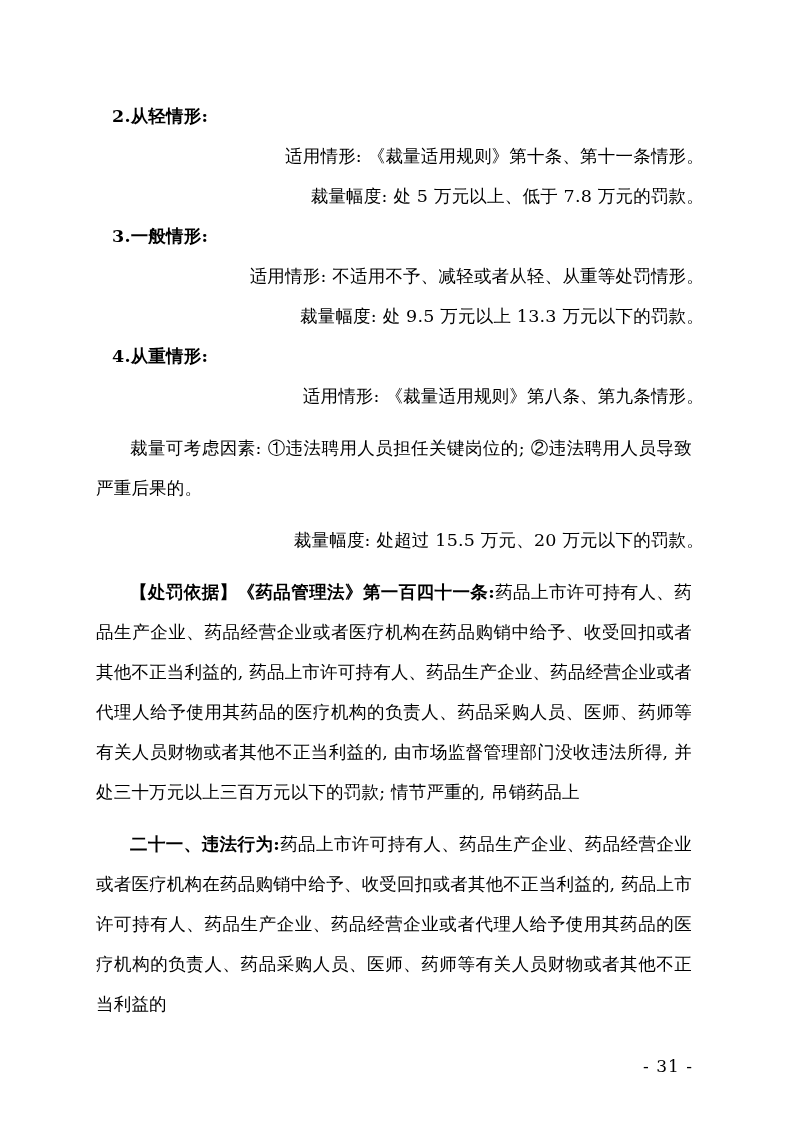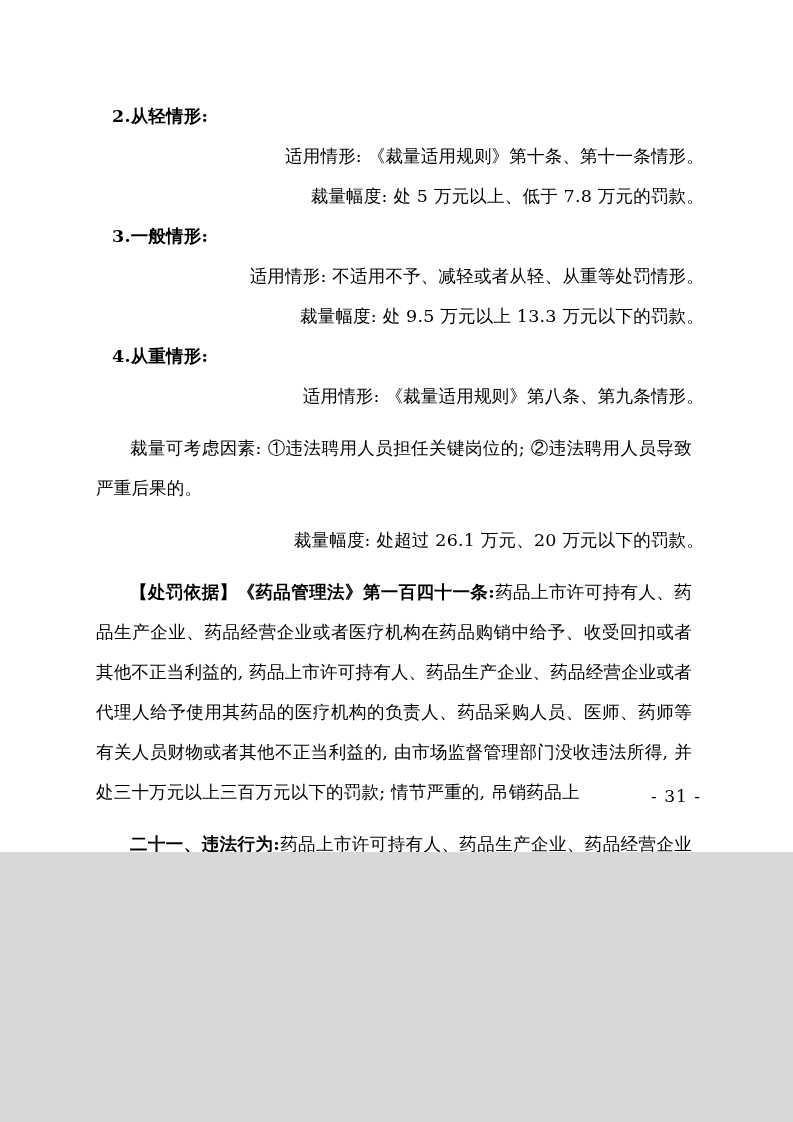--- a/index.html
+++ b/index.html
@@ -2,21 +2,21 @@
 <html><head>
 <meta charset="utf-8">
 <style>
   html, body {
     margin: 0;
     padding: 0;
     background: #d8d8d8;
   }
   .page {
     width: 793px;
-    height: 852px;
+    height: 1122px;
     background: #ffffff;
     position: relative;
     margin: 0 auto;
     box-sizing: border-box;
     font-family: "DejaVu Serif", "Liberation Serif", serif;
     color: #000000;
     overflow: hidden;
   }
   .content {
     position: absolute;
@@ -46,21 +46,21 @@
     text-align: justify;
     text-justify: inter-ideograph;
     text-indent: 34px;
     letter-spacing: 0.2px;
   }
   .para .lead {
     font-weight: bold;
   }
   .page-number {
     position: absolute;
-    right: 92px;
+    right: 100px;
     bottom: 46px;
     font-size: 17px;
     font-family: "DejaVu Serif", "Liberation Serif", serif;
     letter-spacing: 1px;
   }
 </style>
 </head>
 <body>
 
 <div class="page">
@@ -70,21 +70,21 @@
     <p class="line">适用情形: 《裁量适用规则》第十条、第十一条情形。</p>
     <p class="line">裁量幅度: 处 5 万元以上、低于 7.8 万元的罚款。</p>
 
     <p class="heading">3.一般情形:</p>
     <p class="line">适用情形: 不适用不予、减轻或者从轻、从重等处罚情形。</p>
     <p class="line">裁量幅度: 处 9.5 万元以上 13.3 万元以下的罚款。</p>
 
     <p class="heading">4.从重情形:</p>
     <p class="line">适用情形: 《裁量适用规则》第八条、第九条情形。</p>
     <p class="para">裁量可考虑因素: ①违法聘用人员担任关键岗位的; ②违法聘用人员导致严重后果的。</p>
-    <p class="line">裁量幅度: 处超过 26.1 万元、20 万元以下的罚款。</p>
+    <p class="line">裁量幅度: 处超过 15.5 万元、20 万元以下的罚款。</p>
 
     <p class="para">
       <span class="lead">【处罚依据】《药品管理法》第一百四十一条:</span><span>药品上市许可持有人、药品生产企业、药品经营企业或者医疗机构在药品购销中给予、收受回扣或者其他不正当利益的, 药品上市许可持有人、药品生产企业、药品经营企业或者代理人给予使用其药品的医疗机构的负责人、药品采购人员、医师、药师等有关人员财物或者其他不正当利益的, 由市场监督管理部门没收违法所得, 并处三十万元以上三百万元以下的罚款; 情节严重的, 吊销药品上</span>
     </p>
 
     <p class="para">
       <span class="lead">二十一、违法行为:</span><span>药品上市许可持有人、药品生产企业、药品经营企业或者医疗机构在药品购销中给予、收受回扣或者其他不正当利益的, 药品上市许可持有人、药品生产企业、药品经营企业或者代理人给予使用其药品的医疗机构的负责人、药品采购人员、医师、药师等有关人员财物或者其他不正当利益的</span>
     </p>
 
   </div>

